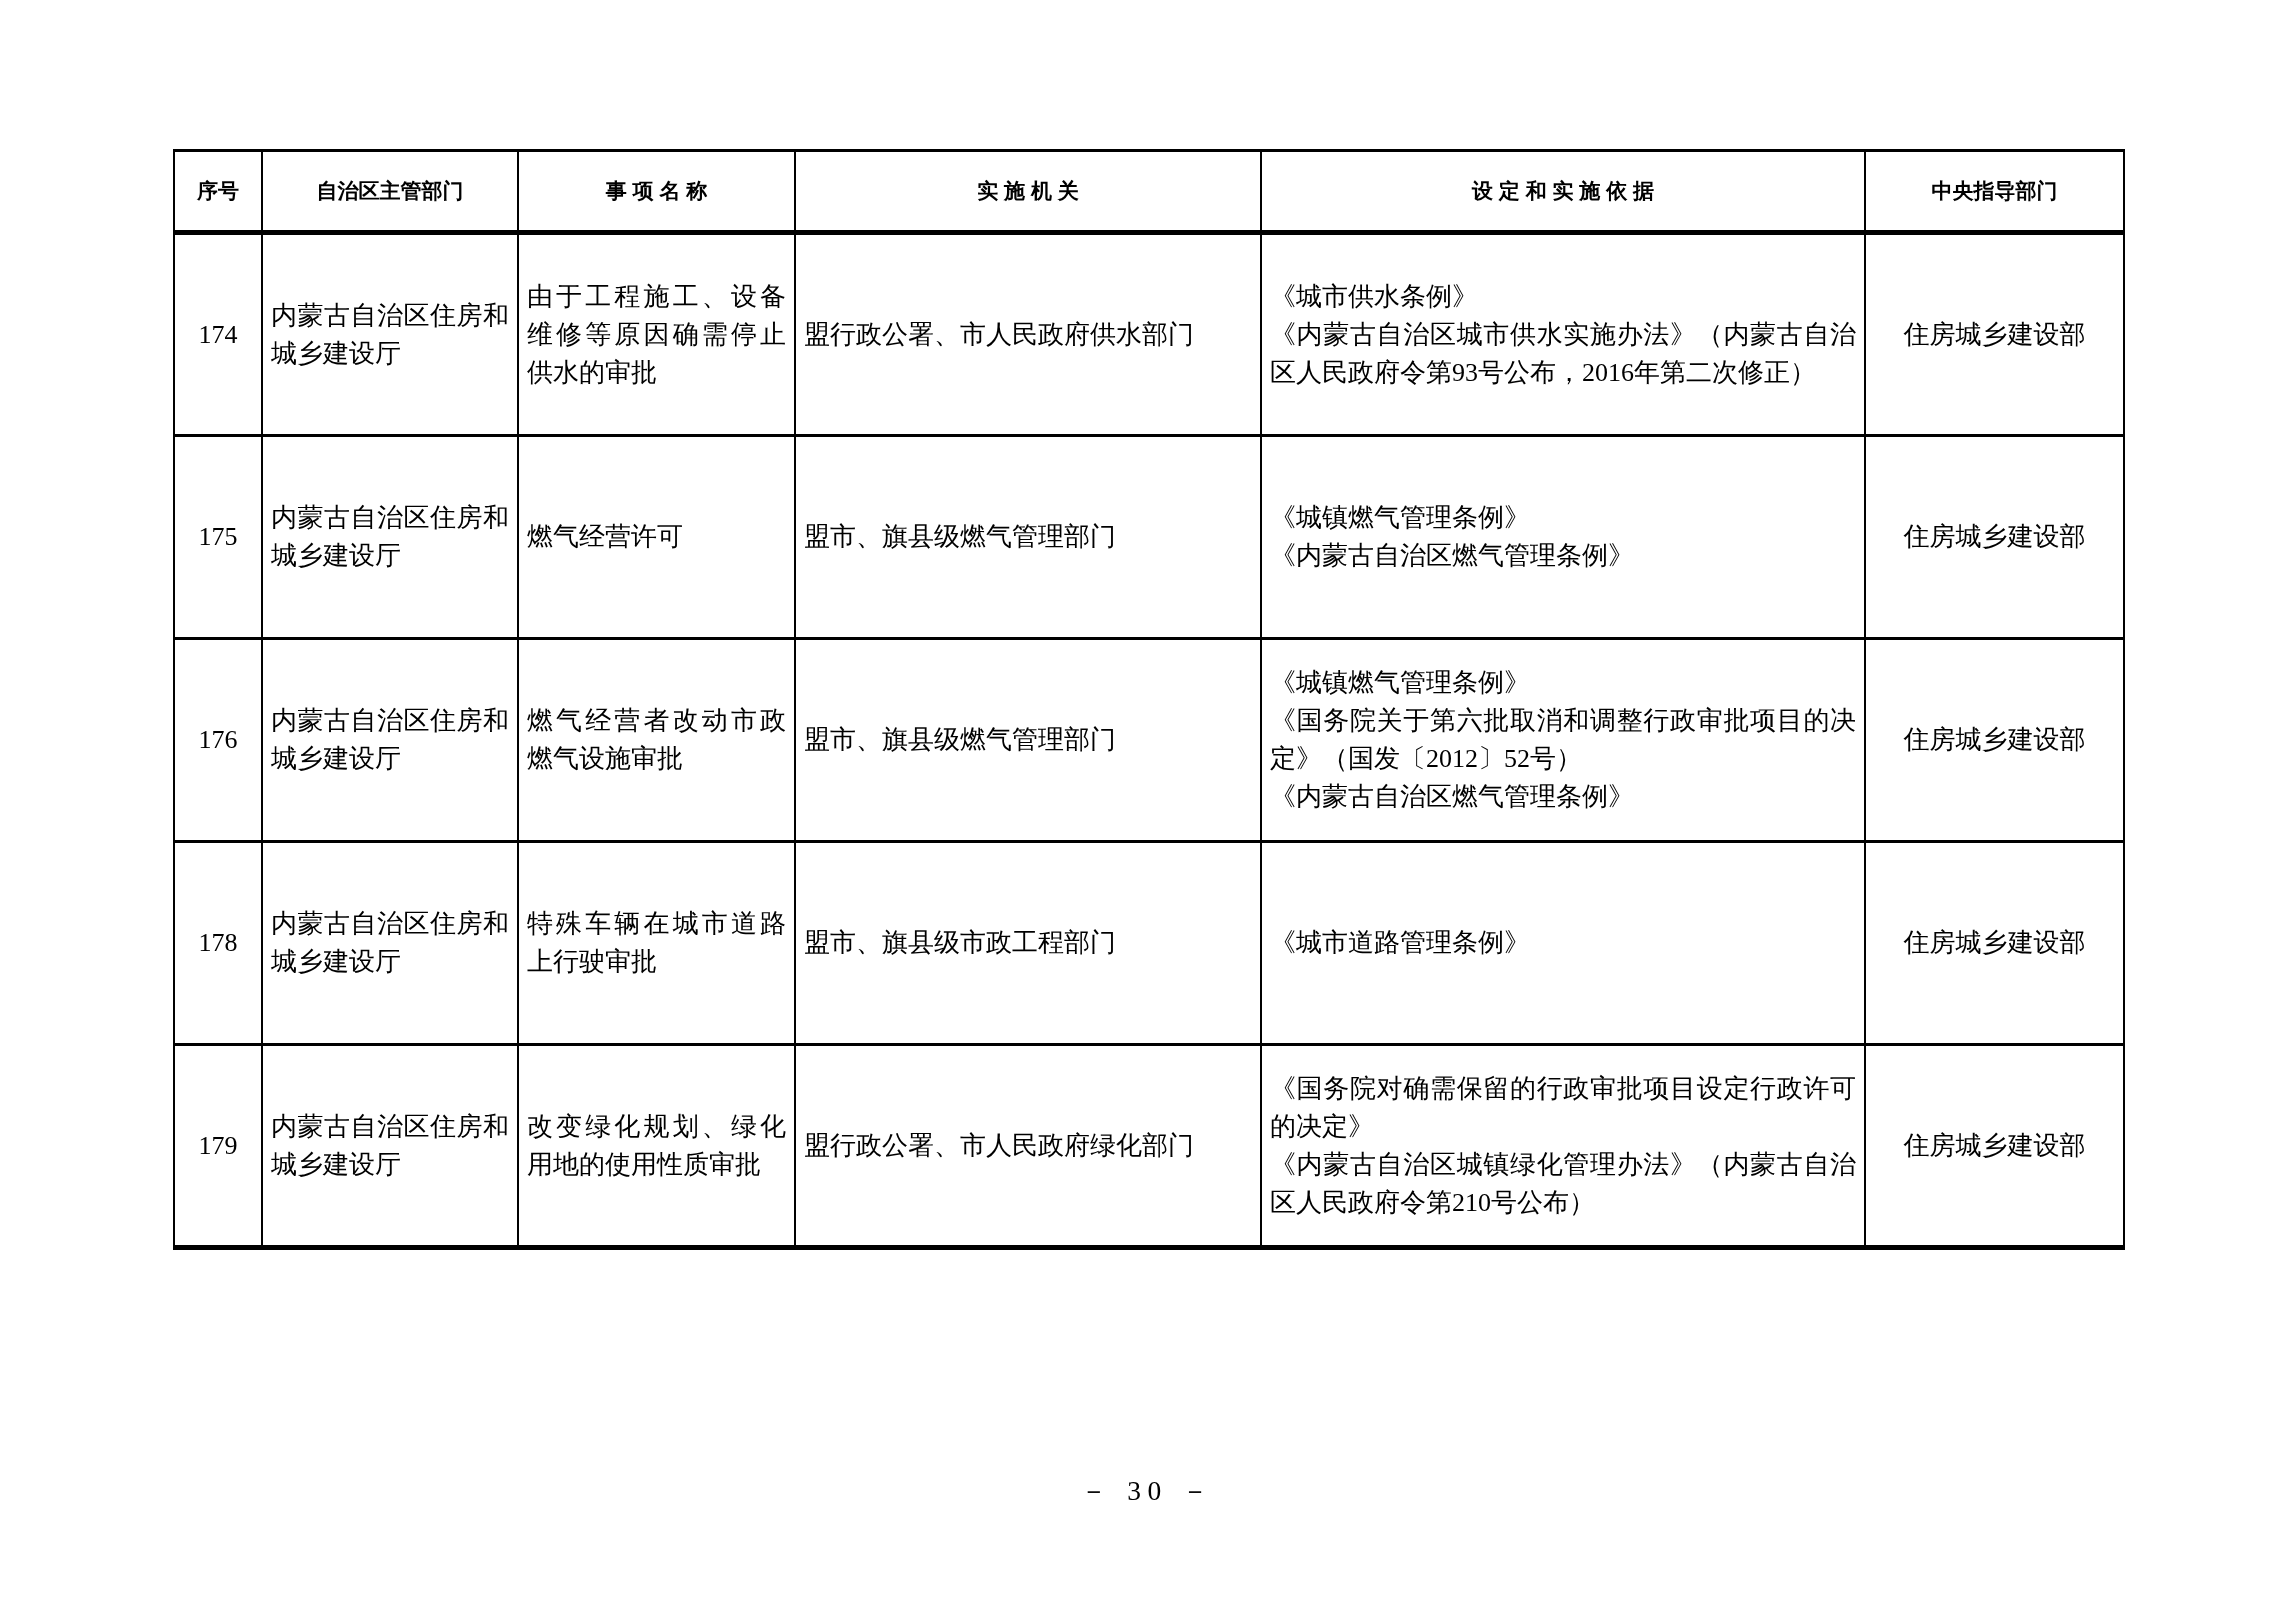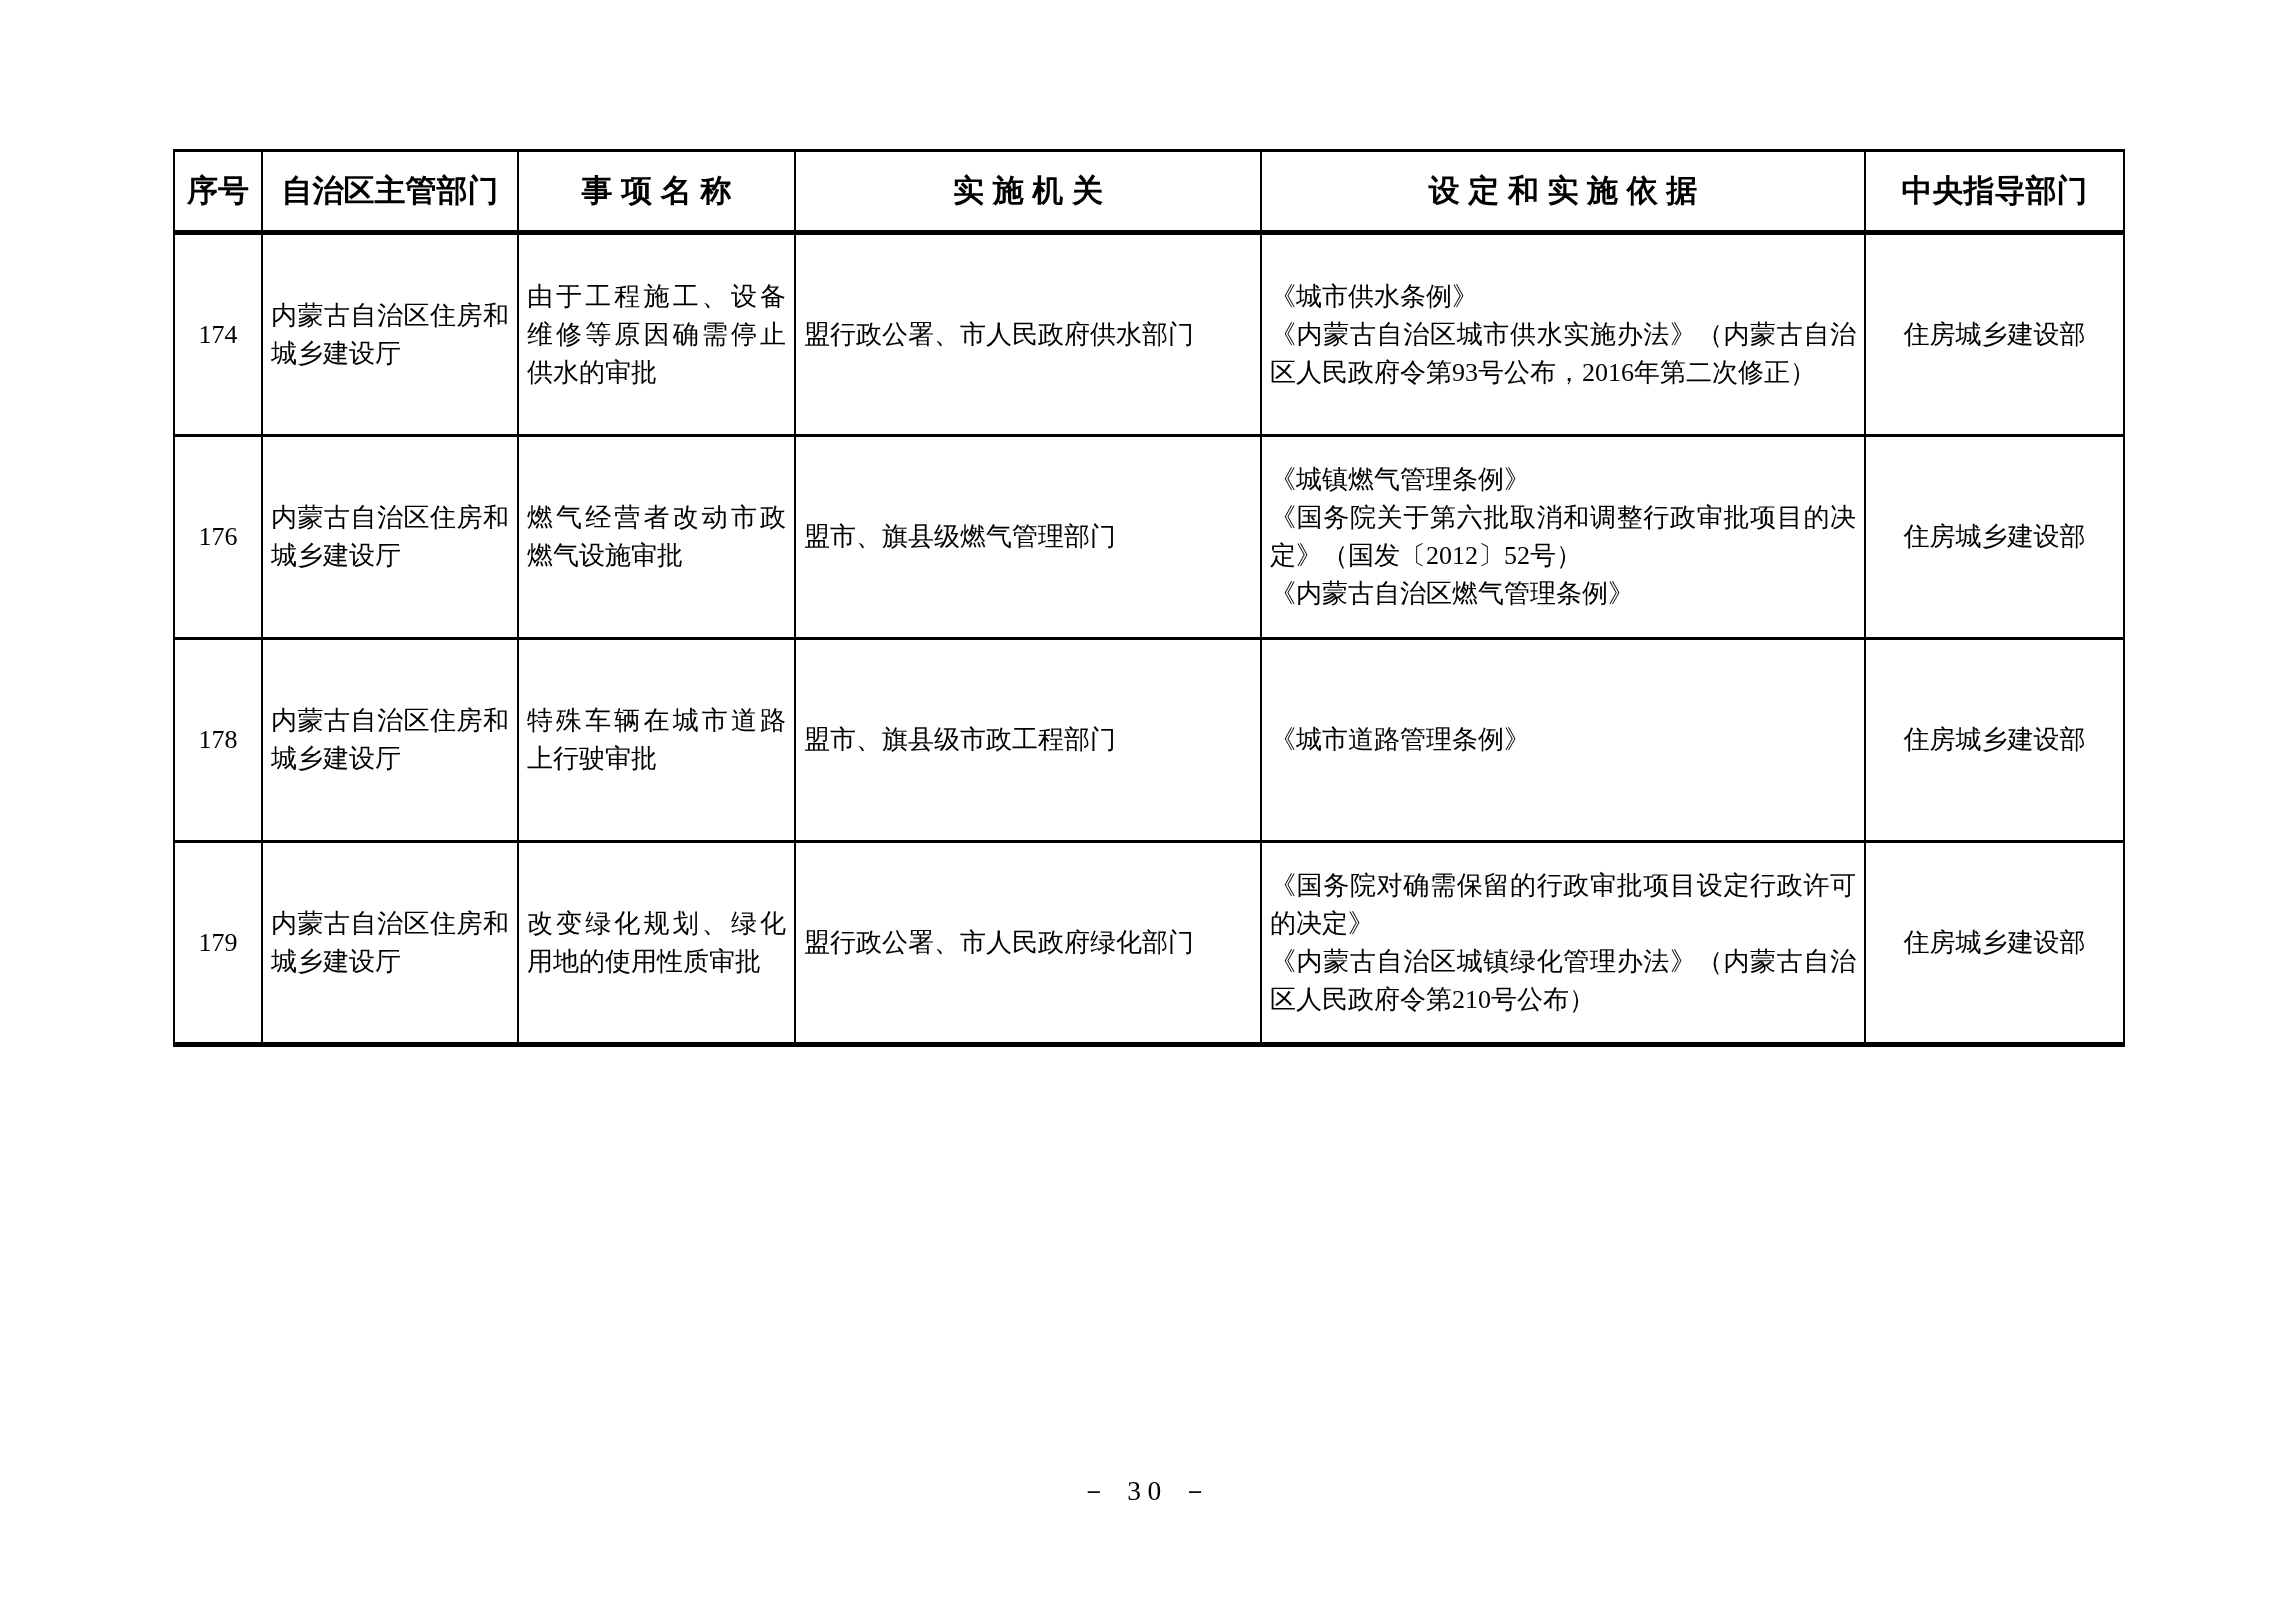--- a/index.html
+++ b/index.html
@@ -40,21 +40,21 @@
     box-sizing: border-box;
     overflow: hidden;
   }
 
   
   .doc-table thead tr { height: 82px; }
   .doc-table th {
     border-bottom-width: 5.9px;
     font-family: "Liberation Sans", "DejaVu Sans", sans-serif;
     font-weight: bold;
-    font-size: 31px;
+    font-size: 21px;
     text-align: center;
     padding: 0 3.9px;
     white-space: nowrap;
   }
 
   
   .doc-table tbody tr { height: 203px; }
   .doc-table tbody td {
     border-top-width: 3.9px;
     border-bottom-width: 3.9px;
@@ -119,20 +119,31 @@
       <td class="c-text">内蒙古自治区住房和城乡建设厅</td>
       <td class="c-text">由于工程施工、设备维修等原因确需停止供水的审批</td>
       <td class="c-text">盟行政公署、市人民政府供水部门</td>
       <td class="c-text">
         <div class="basis-line">《城市供水条例》</div>
         <div class="basis-line">《内蒙古自治区城市供水实施办法》（内蒙古自治区人民政府令第93号公布，2016年第二次修正）</div>
       </td>
       <td class="c-central">住房城乡建设部</td>
     </tr>
     <tr>
+      <td class="c-index">175</td>
+      <td class="c-text">内蒙古自治区住房和城乡建设厅</td>
+      <td class="c-text">燃气经营许可</td>
+      <td class="c-text">盟市、旗县级燃气管理部门</td>
+      <td class="c-text">
+        <div class="basis-line">《城镇燃气管理条例》</div>
+        <div class="basis-line">《内蒙古自治区燃气管理条例》</div>
+      </td>
+      <td class="c-central">住房城乡建设部</td>
+    </tr>
+    <tr>
       <td class="c-index">176</td>
       <td class="c-text">内蒙古自治区住房和城乡建设厅</td>
       <td class="c-text">燃气经营者改动市政燃气设施审批</td>
       <td class="c-text">盟市、旗县级燃气管理部门</td>
       <td class="c-text">
         <div class="basis-line">《城镇燃气管理条例》</div>
         <div class="basis-line">《国务院关于第六批取消和调整行政审批项目的决定》（国发〔2012〕52号）</div>
         <div class="basis-line">《内蒙古自治区燃气管理条例》</div>
       </td>
       <td class="c-central">住房城乡建设部</td>

